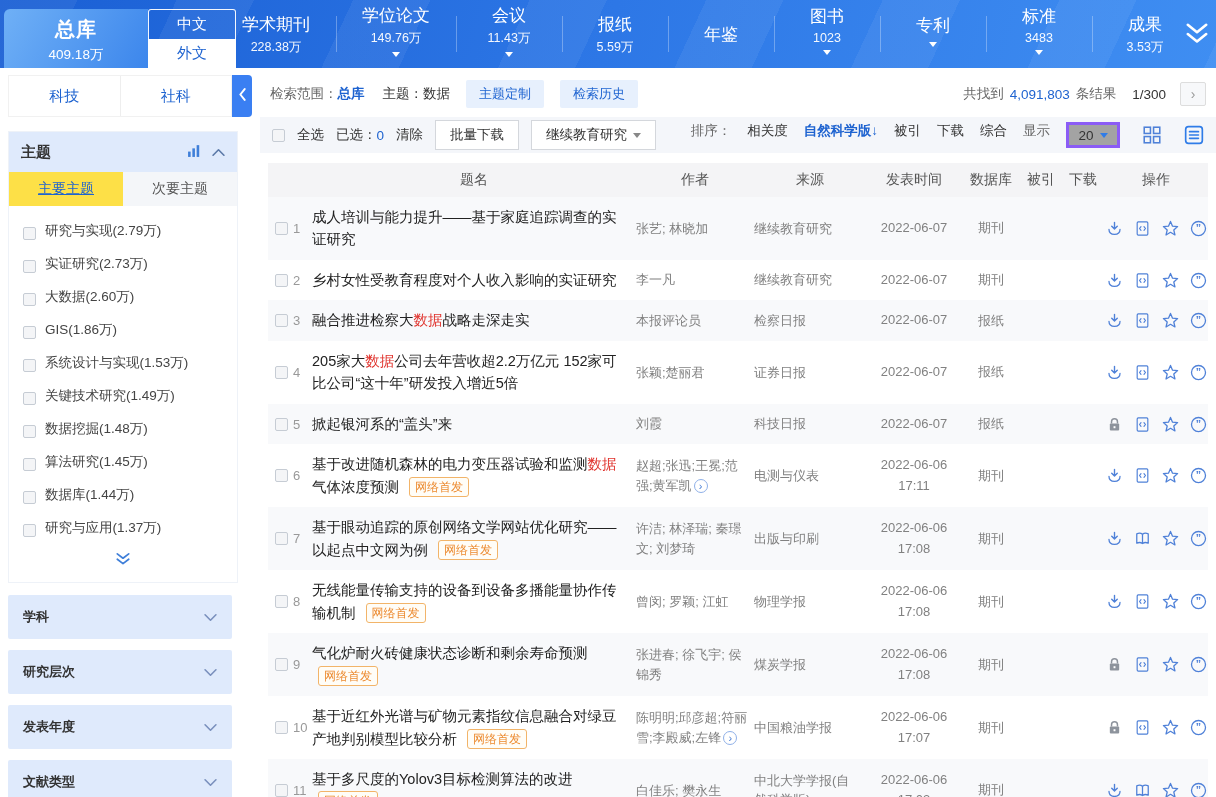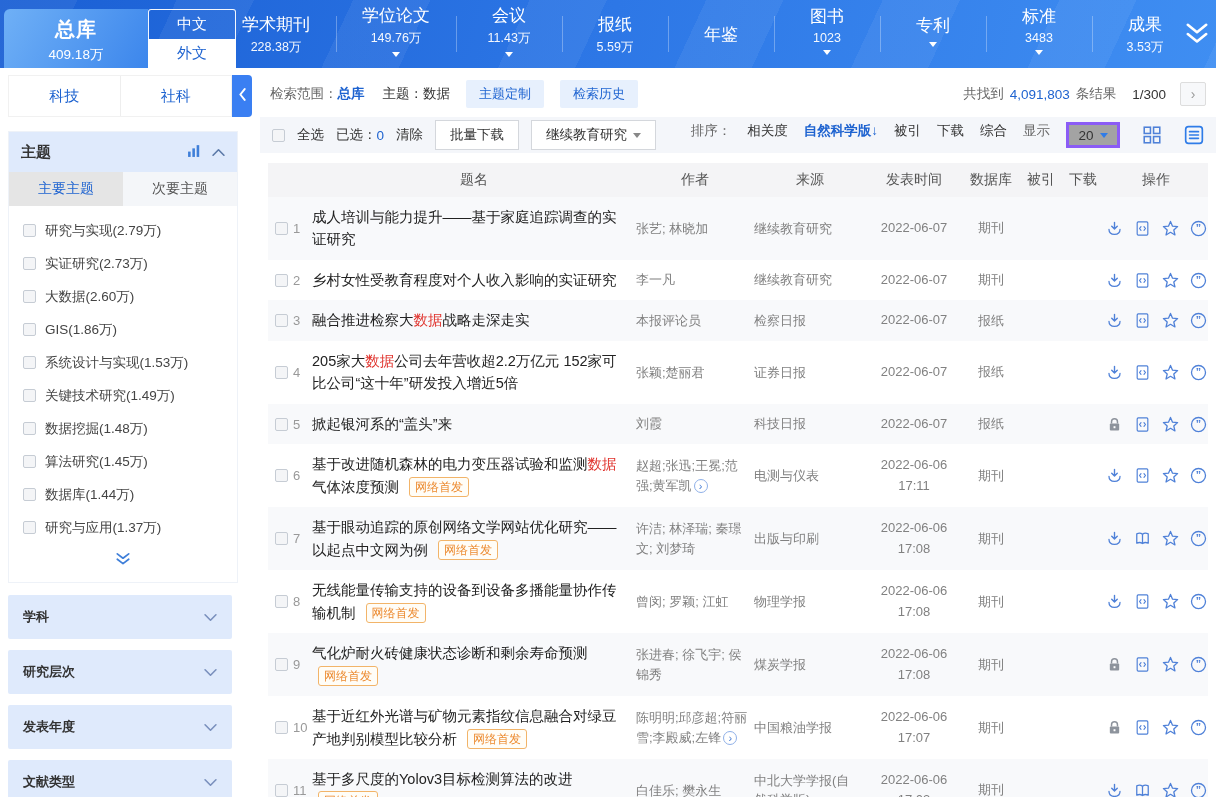--- a/index.html
+++ b/index.html
@@ -37,23 +37,23 @@
   .side-tab + .side-tab { border-left:1px solid #eee; }
   .collapse-btn { position:absolute; left:232px; top:2px; width:20px; height:42px; background:#3a7ff2;
     border-radius:0 4px 4px 0; display:flex; align-items:center; justify-content:center; cursor:pointer; }
   .theme-panel { width:230px; margin:0 0 12px 8px; border:1px solid #eef2f8; }
   .tp-head { background:#dfeafc; height:40px; display:flex; align-items:center; padding:0 12px; }
   .tp-title { font-size:15px; font-weight:bold; color:#333; flex:1; }
   .tp-icons { display:flex; align-items:center; gap:10px; }
   .tp-tabs { display:flex; height:34px; }
   .tp-tab { flex:1; display:flex; align-items:center; justify-content:center; font-size:14px; cursor:pointer;
     background:#f4f6f9; color:#555; }
-  .tp-tab.active { background:#e5e5e5; color:#1e63d0; }
+  .tp-tab.active { background:#fde047; color:#1e63d0;text-decoration:underline; }
   .tp-body { background:#fff; padding:8px 0 2px; }
-  .tp-item { display:flex; align-items:center; gap:9px; padding:7.5px 14px; font-size:13.5px; color:#444; cursor:pointer; }
+  .tp-item { display:flex; align-items:flex-end; gap:9px; padding:7.5px 14px; font-size:13.5px; color:#444; cursor:pointer; }
   .cb { width:13px; height:13px; border:1px solid #c6ccd4; background:#f4f5f7; border-radius:2px; flex:none; display:inline-block; }
   .tp-expand { display:flex; justify-content:center; padding:6px 0 12px; cursor:pointer; }
   .filter-panel { width:224px; height:44px; margin:0 0 11px 8px; background:#dfeafc; border-radius:2px;
     display:flex; align-items:center; justify-content:space-between; padding:0 15px; cursor:pointer; }
   .fp-title { font-size:13px; font-weight:bold; color:#333; }
 
   
   .main { position:absolute; left:260px; top:73px; width:956px; height:724px; }
   .crumb-row { height:42px; display:flex; align-items:center; padding:0 10px; font-size:13.5px; background:#fff; }
   .muted { color:#666; }

